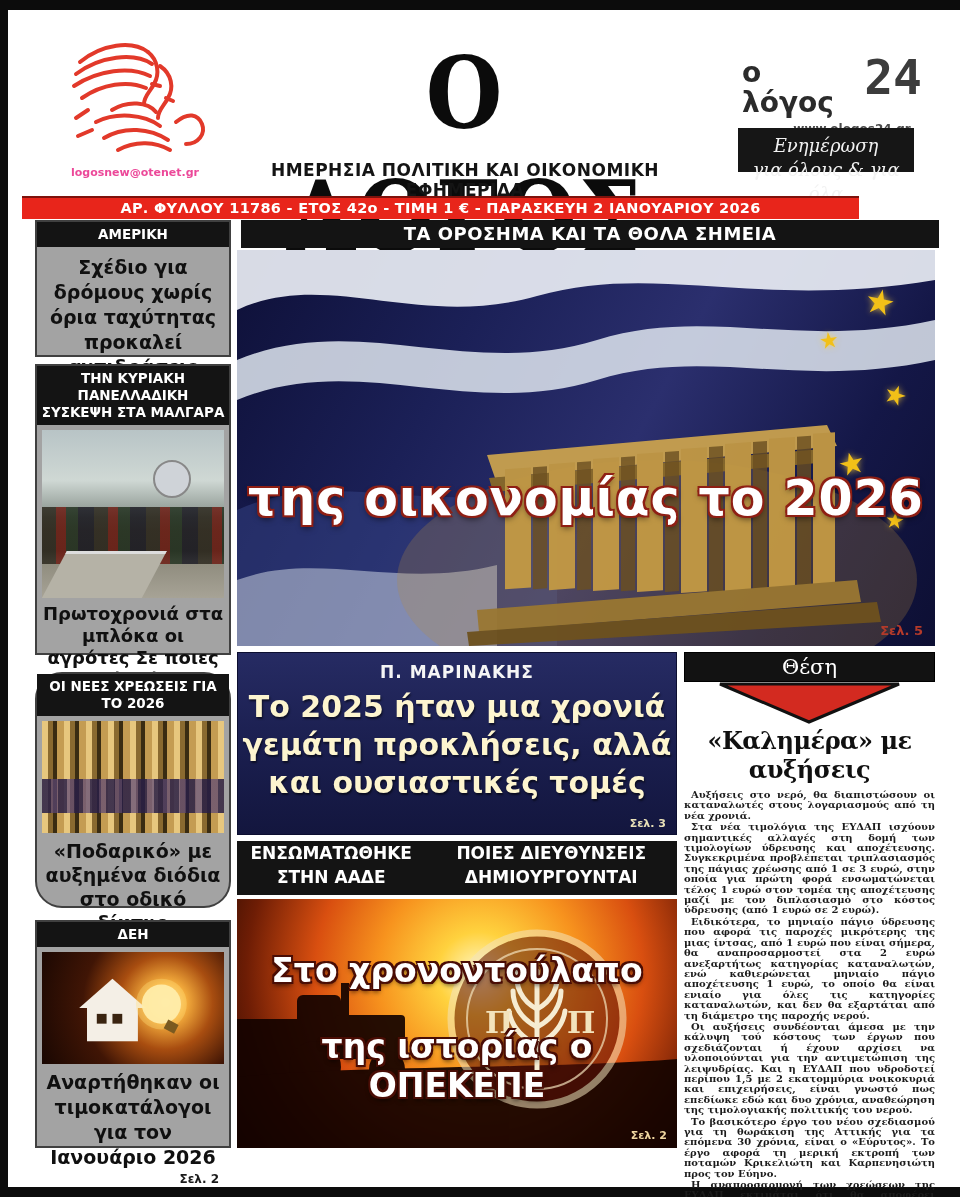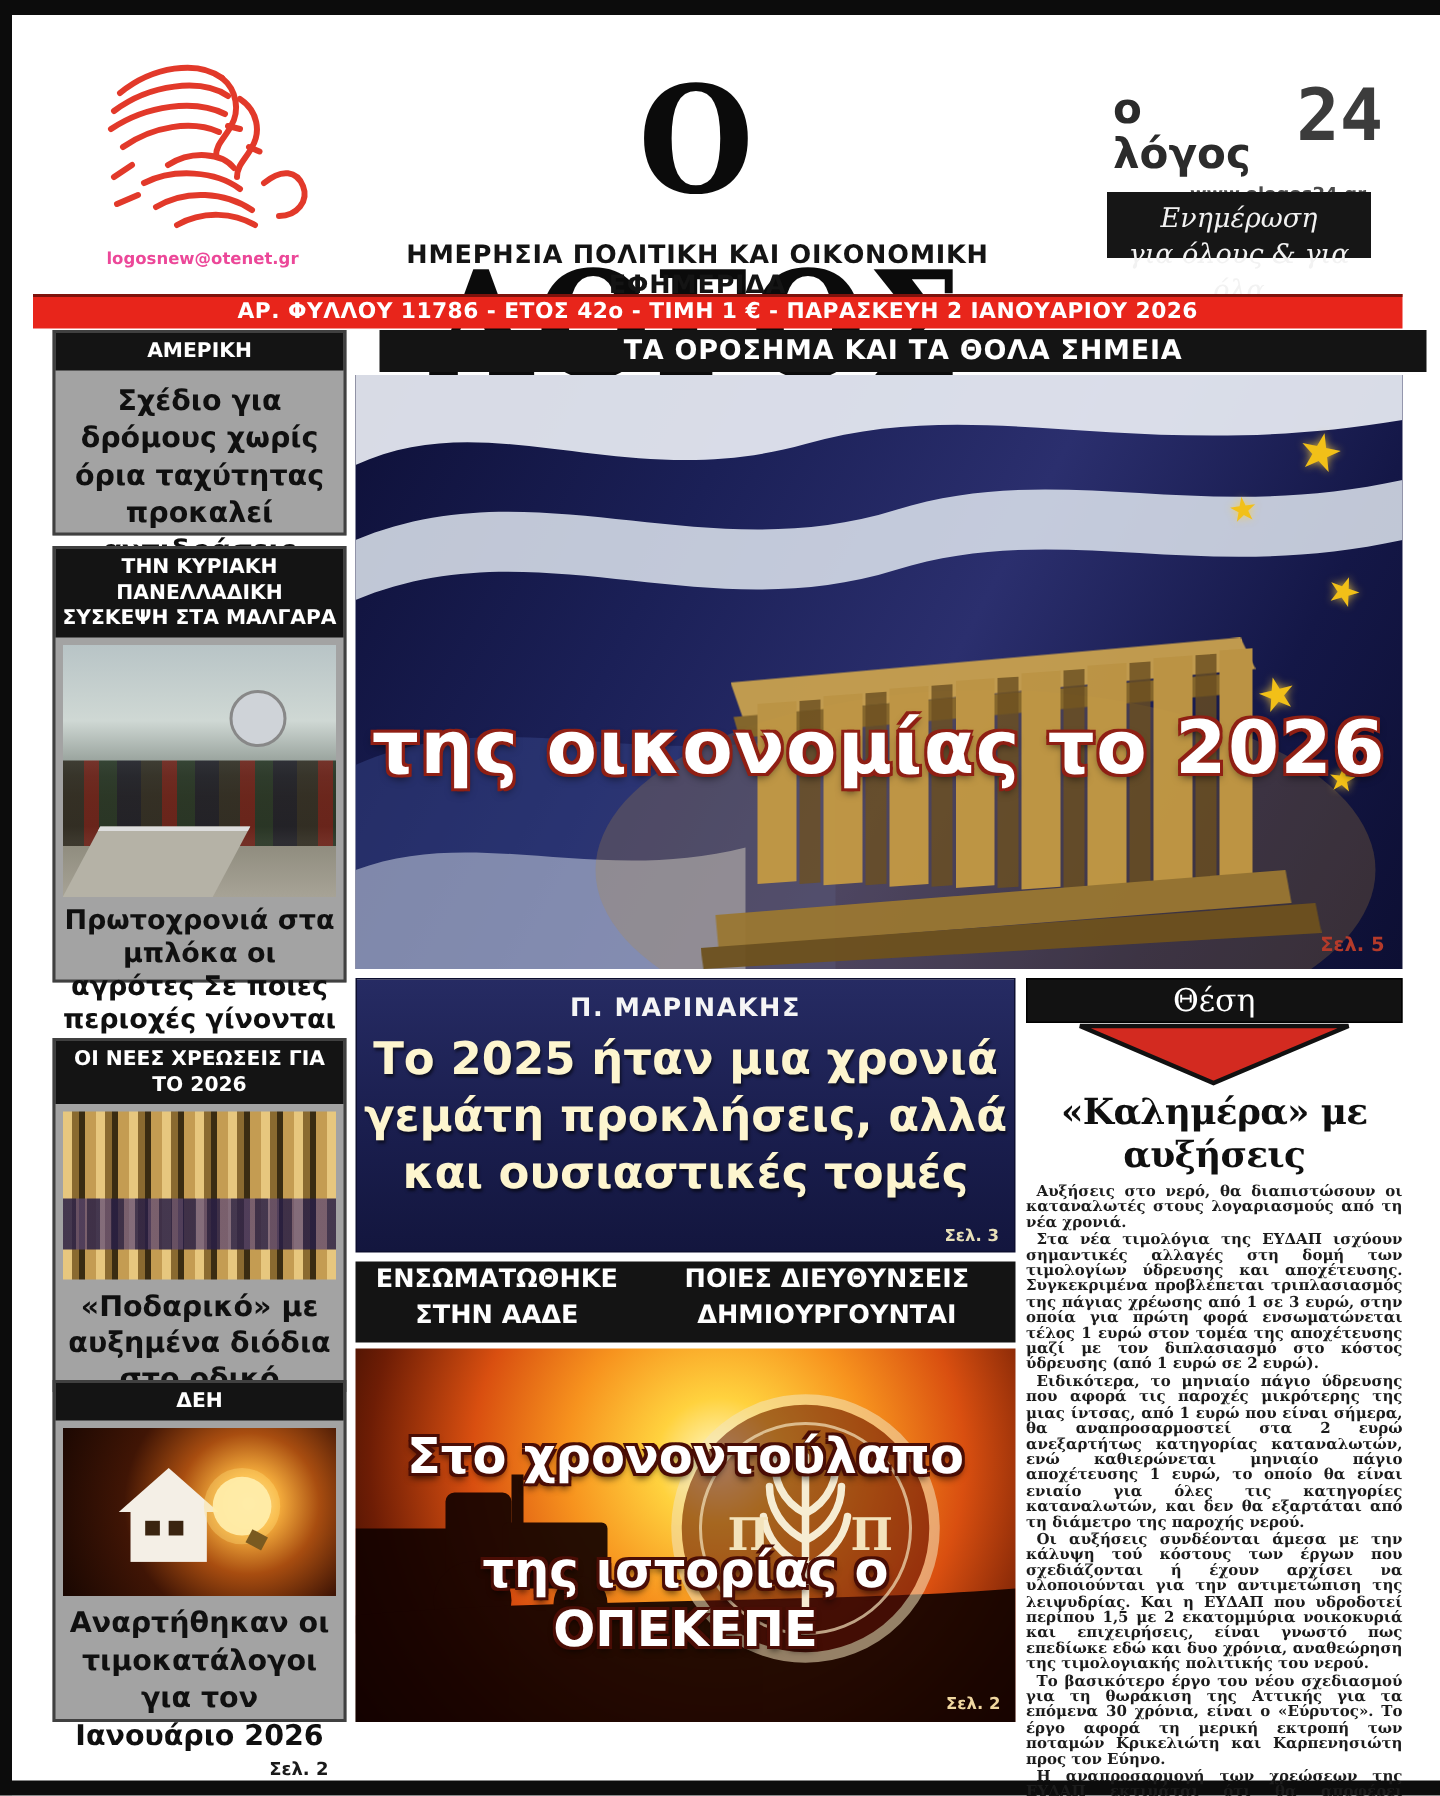--- a/index.html
+++ b/index.html
@@ -24,21 +24,21 @@
   .weblogo .wl-name{font-weight:bold;font-size:28px;color:#2b2b2b;line-height:30px;}
   .weblogo .wl-24{font-weight:bold;font-size:48px;line-height:38px;color:#3c3c3c;
                   font-family:"DejaVu Sans Mono",monospace;margin-left:2px;}
   .weblogo .wl-site{display:flex;align-items:center;justify-content:center;margin-top:4px;}
   .weblogo .wl-dash{display:inline-block;width:34px;height:2px;background:#3c3c3c;margin-right:6px;}
   .weblogo .wl-url{font-weight:bold;font-size:12px;color:#4a4a4a;}
   .tagline{position:absolute;left:738px;top:128px;width:176px;height:44px;background:#161616;
            color:#f2f2f2;font-family:"DejaVu Serif",serif;font-style:italic;font-size:18px;
            line-height:24px;text-align:center;padding-top:6px;box-sizing:border-box;}
 
-  .issue-bar{position:absolute;left:22px;top:196px;width:913px;height:21px;background:#e8251b;
+  .issue-bar{position:absolute;left:22px;top:196px;width:837px;height:21px;background:#e8251b;
              border-top:2px solid #7e120c;color:#fff;font-weight:bold;font-size:14.5px;
              text-align:center;line-height:21px;letter-spacing:.3px;}
 
   
   .sbox{position:absolute;left:35px;width:196px;background:#a3a3a3;border:2px solid #404040;box-sizing:border-box;}
   .sbox .kicker{background:#141414;color:#fff;font-weight:bold;font-size:13.5px;line-height:17px;
                 text-align:center;padding:4px 4px;}
   .sbox .shead{font-weight:bold;color:#101010;text-align:center;padding:8px 4px 2px 4px;}
   .sbox .spage{font-weight:bold;font-size:12px;color:#1a1a1a;text-align:right;padding:0 10px 5px 0;}
   .sbox .simg{margin:5px 5px 2px 5px;position:relative;overflow:hidden;}
@@ -51,21 +51,21 @@
   .img-tractors .t-road{position:absolute;left:0;bottom:0;width:55%;height:26%;background:#b5b2a6;
       transform:skewX(-28deg);transform-origin:bottom left;border-top:3px solid #ddd;}
 
   .img-tolls{height:112px;background:repeating-linear-gradient(90deg,#e7c77e 0 6px,#8a6a30 6px 11px,#3a2c12 11px 15px,#c49c52 15px 22px);}
   .img-tolls::after{content:"";position:absolute;left:0;top:52%;width:100%;height:30%;
       background:repeating-linear-gradient(90deg,rgba(40,30,70,.85) 0 9px,rgba(90,70,120,.7) 9px 16px);}
 
   .img-house{height:112px;background:radial-gradient(circle at 68% 45%,#ffe9a8 0%,#f7b03e 14%,#a84d10 34%,#401505 60%,#190702 100%);}
 
   
-  .main-kicker{position:absolute;left:253px;top:220px;width:698px;height:28px;background:#141414;
+  .main-kicker{position:absolute;left:241px;top:220px;width:698px;height:28px;background:#141414;
                color:#fff;font-weight:bold;font-size:18px;text-align:center;line-height:28px;letter-spacing:.5px;}
   .lead{position:absolute;left:237px;top:250px;width:698px;height:396px;overflow:hidden;
         background:linear-gradient(118deg,#0e1038 0%,#1b2057 30%,#2b2f6e 55%,#141747 80%,#0d0f33 100%);}
   .lead-headline{position:absolute;width:100%;text-align:center;color:#fff;font-weight:bold;
         font-size:49px;letter-spacing:1px;
         text-shadow:-2px -2px 0 #8f1f14,2px -2px 0 #8f1f14,-2px 2px 0 #8f1f14,2px 2px 0 #8f1f14,0 3px 6px rgba(0,0,0,.6);}
   .lead-page{position:absolute;right:12px;bottom:8px;color:#b43a2a;font-weight:bold;font-size:13px;}
   .star{position:absolute;color:#f2c018;text-shadow:0 0 6px rgba(255,210,60,.8);}
 
   
@@ -160,21 +160,21 @@
     <div class="kicker">ΤΗΝ ΚΥΡΙΑΚΗ ΠΑΝΕΛΛΑΔΙΚΗ ΣΥΣΚΕΨΗ ΣΤΑ ΜΑΛΓΑΡΑ</div>
     <div class="simg img-tractors">
       <div class="t-sign"></div>
       <div class="t-row"></div>
       <div class="t-road"></div>
     </div>
     <div class="shead" style="font-size:18px;line-height:22px;padding-top:3px;">Πρωτοχρονιά στα μπλόκα οι αγρότες Σε ποιες περιοχές γίνονται εκτροπές κυκλοφορίας</div>
     <div class="spage">Σελ. 6</div>
   </div>
 
-  <div class="sbox" style="top:692px;height:236px;">
+  <div class="sbox" style="top:672px;height:236px;border-radius:27px;">
     <div class="kicker">ΟΙ ΝΕΕΣ ΧΡΕΩΣΕΙΣ ΓΙΑ ΤΟ 2026</div>
     <div class="simg img-tolls"></div>
     <div class="shead" style="font-size:19px;line-height:24px;padding-top:4px;">«Ποδαρικό» με αυξημένα διόδια στο οδικό δίκτυο</div>
     <div class="spage">Σελ. 4</div>
   </div>
 
   <div class="sbox" style="top:920px;height:228px;">
     <div class="kicker">ΔΕΗ</div>
     <div class="simg img-house">
       <svg viewBox="0 0 186 112" width="100%" height="100%">

